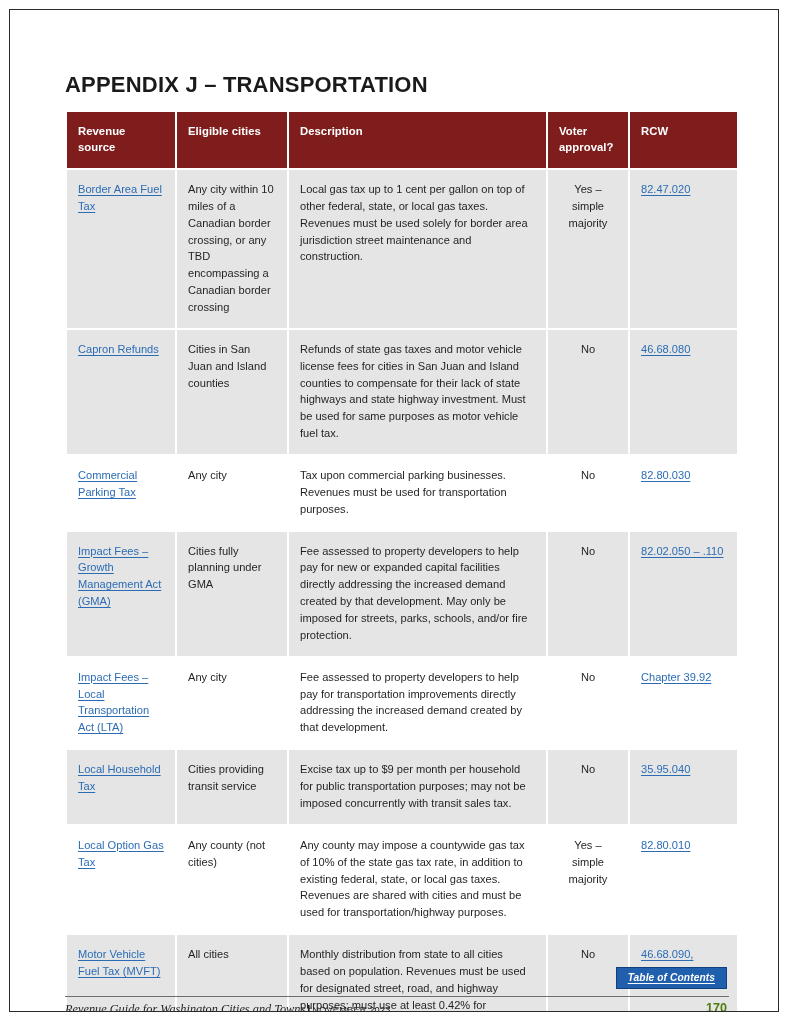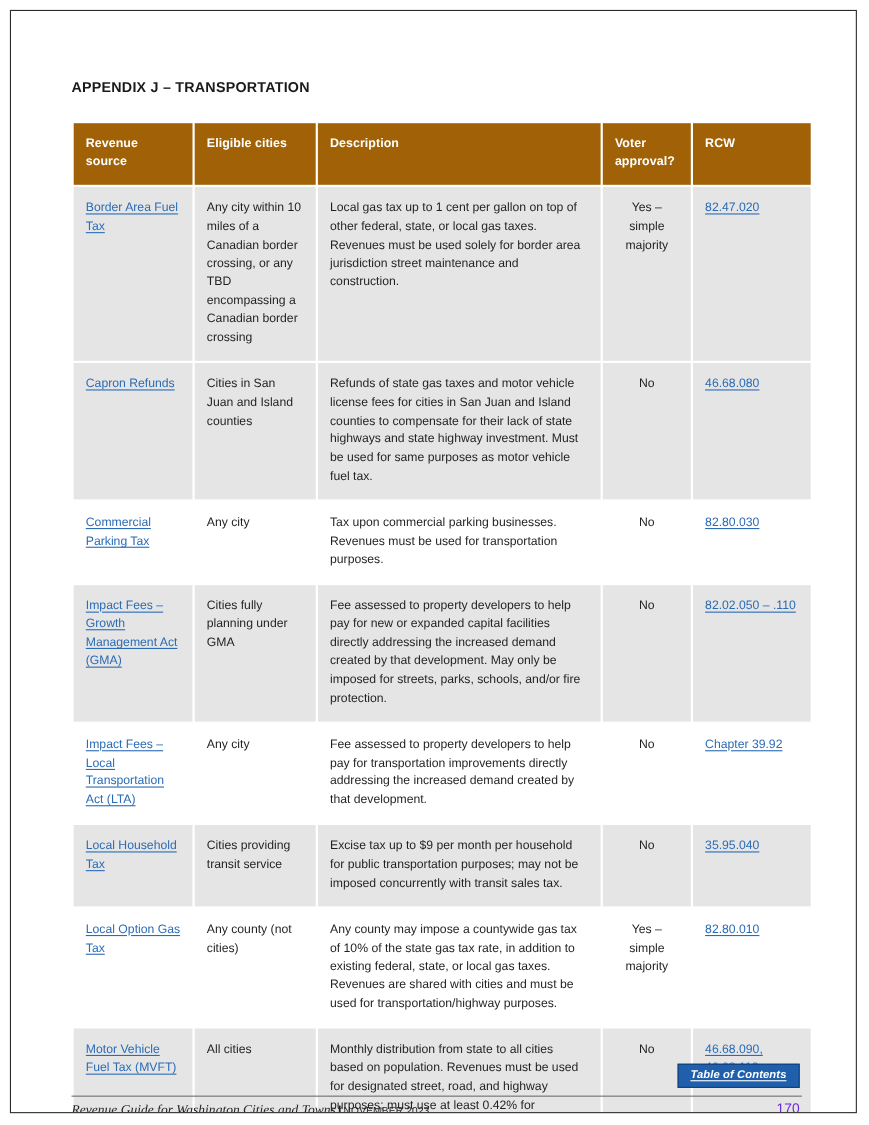--- a/index.html
+++ b/index.html
@@ -21,21 +21,21 @@
     height: 1003px;
     border: 1px solid #2b2b2b;
     background: #ffffff;
     box-sizing: border-box;
     overflow: hidden;
   }
   .page-title {
     position: absolute;
     left: 55px;
     top: 62px;
-    font-size: 13px;
+    font-size: 22px;
     font-weight: bold;
     letter-spacing: 0.2px;
     color: #1a1a1a;
   }
   .table-wrap {
     position: absolute;
     left: 55px;
     top: 100px;
     width: 664px;
   }
@@ -44,21 +44,21 @@
     border-spacing: 2px;
     width: 664px;
     table-layout: fixed;
   }
   table.rev th, table.rev td {
     vertical-align: top;
     padding: 11px 11px 12px 11px;
     box-sizing: border-box;
   }
   table.rev thead th {
-    background: #a16207;
+    background: #7f1d1d;
     color: #ffffff;
     font-size: 11.3px;
     font-weight: bold;
     text-align: left;
     line-height: 1.45;
     letter-spacing: 0.05px;
     height: 56px;
   }
   table.rev tbody td {
     font-size: 11.1px;
@@ -129,22 +129,22 @@
   }
   .footer-left .date {
     font-size: 9.2px;
     letter-spacing: 0.2px;
   }
   .footer-page {
     position: absolute;
     right: 51px;
     top: 991px;
     font-size: 12.6px;
-    font-weight: normal;
-    color: #6d28d9;
+    font-weight: bold;
+    color: #4d7c0f;
   }
 </style>
 </head>
 <body>
 
 <div class="page">
 
   <div class="page-title">APPENDIX J – TRANSPORTATION</div>
 
   <div class="table-wrap">

